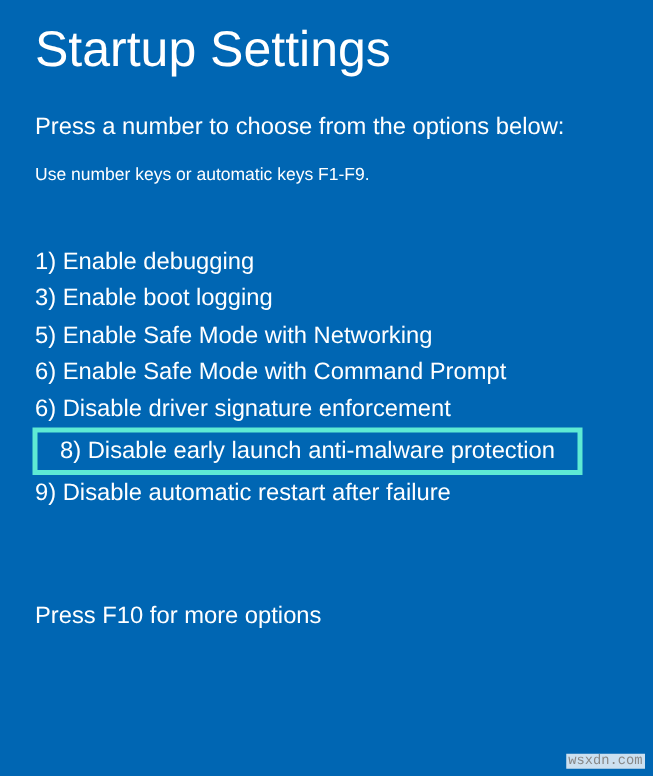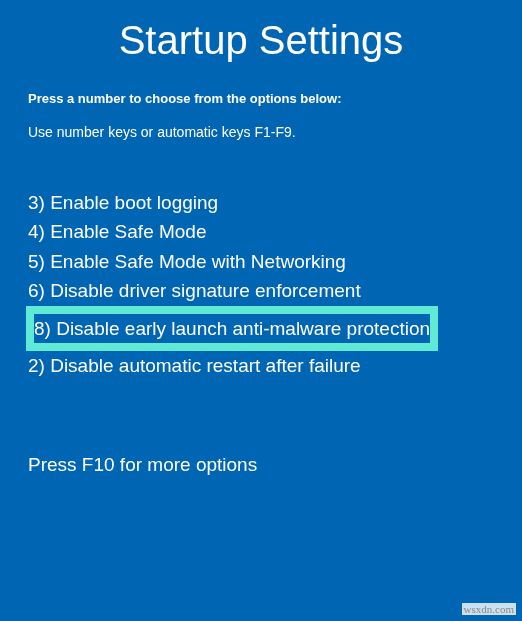--- a/index.html
+++ b/index.html
@@ -18,86 +18,88 @@
       overflow: hidden;
     }
     .container {
       padding: 18px 28px 0 28px;
     }
     .title {
       font-size: 40px;
       font-weight: 300;
       letter-spacing: 0px;
       margin-bottom: 28px;
-      text-align: center;
     }
     .instruction {
-      font-size: 13px;
-      font-weight: 700;
+      font-size: 19px;
+      font-weight: 400;
       margin-bottom: 18px;
     }
     .hint {
       font-size: 14px;
       font-weight: 300;
       margin-bottom: 48px;
     }
     .options {
       margin-bottom: 70px;
     }
     .option {
       font-size: 19px;
       font-weight: 300;
       line-height: 1.55;
       white-space: nowrap;
     }
     .option.highlighted {
-      border: 8px solid #5eead4;
+      border: 4px solid #5eead4;
       display: inline-block;
       margin-left: -2px;
-      padding: 0 0px;
+      padding: 0 18px;
     }
     .footer-line {
       font-size: 19px;
       font-weight: 300;
       line-height: 1.5;
       margin-top: 40px;
     }
     .watermark {
       position: absolute;
       bottom: 6px;
       right: 6px;
       font-size: 11px;
       color: #888;
       background: rgba(255,255,255,0.8);
       padding: 0 2px;
-      font-family: Liberation Serif, serif;
+      font-family: Liberation Mono, monospace;
       font-weight: normal;
     }
   </style>
 </head>
 <body>
 
 <div class="container">
   <h1 class="title">Startup Settings</h1>
   <p class="instruction">Press a number to choose from the options below:</p>
   <p class="hint">Use number keys or automatic keys F1-F9.</p>
   <div class="options">
       <div>
+        <div class="option">1) Enable debugging</div>
+      </div>
+      <div>
         <div class="option">3) Enable boot logging</div>
       </div>
       <div>
-        <div class="option">4) Enable Safe Mode</div>
+        <div class="option">5) Enable Safe Mode with Networking</div>
       </div>
       <div>
-        <div class="option">5) Enable Safe Mode with Networking</div>
+        <div class="option">6) Enable Safe Mode with Command Prompt</div>
       </div>
       <div>
         <div class="option">6) Disable driver signature enforcement</div>
       </div>
       <div><div class="option highlighted">8) Disable early launch anti-malware protection</div></div>
       <div>
-        <div class="option">2) Disable automatic restart after failure</div>
+        <div class="option">9) Disable automatic restart after failure</div>
       </div>
     </div>
   <p class="footer-line">Press F10 for more options</p>
 </div>
 
 <div class="watermark">wsxdn.com</div>
 
 </body></html>

